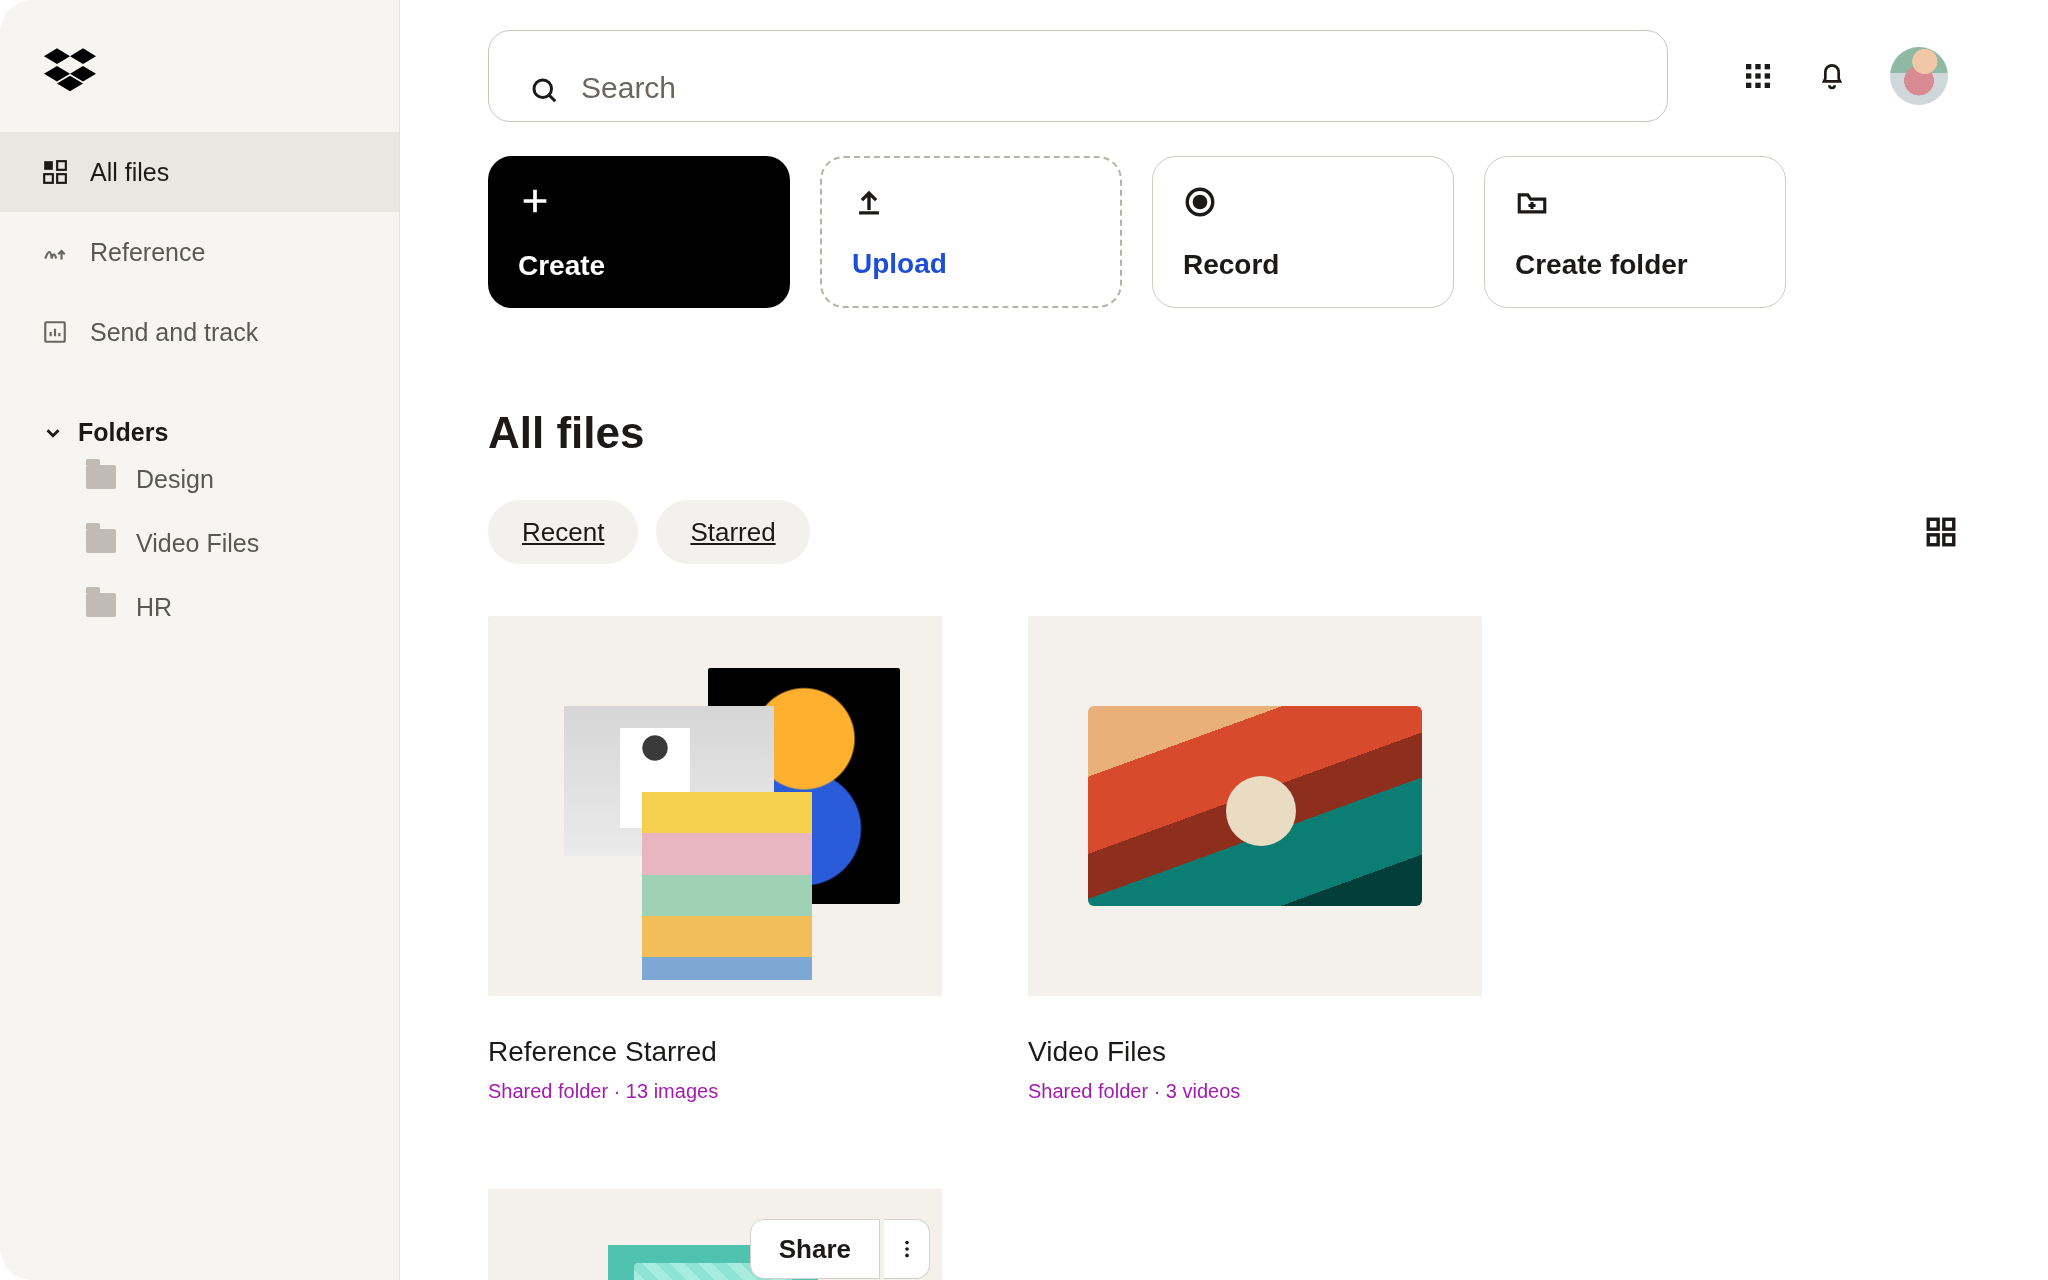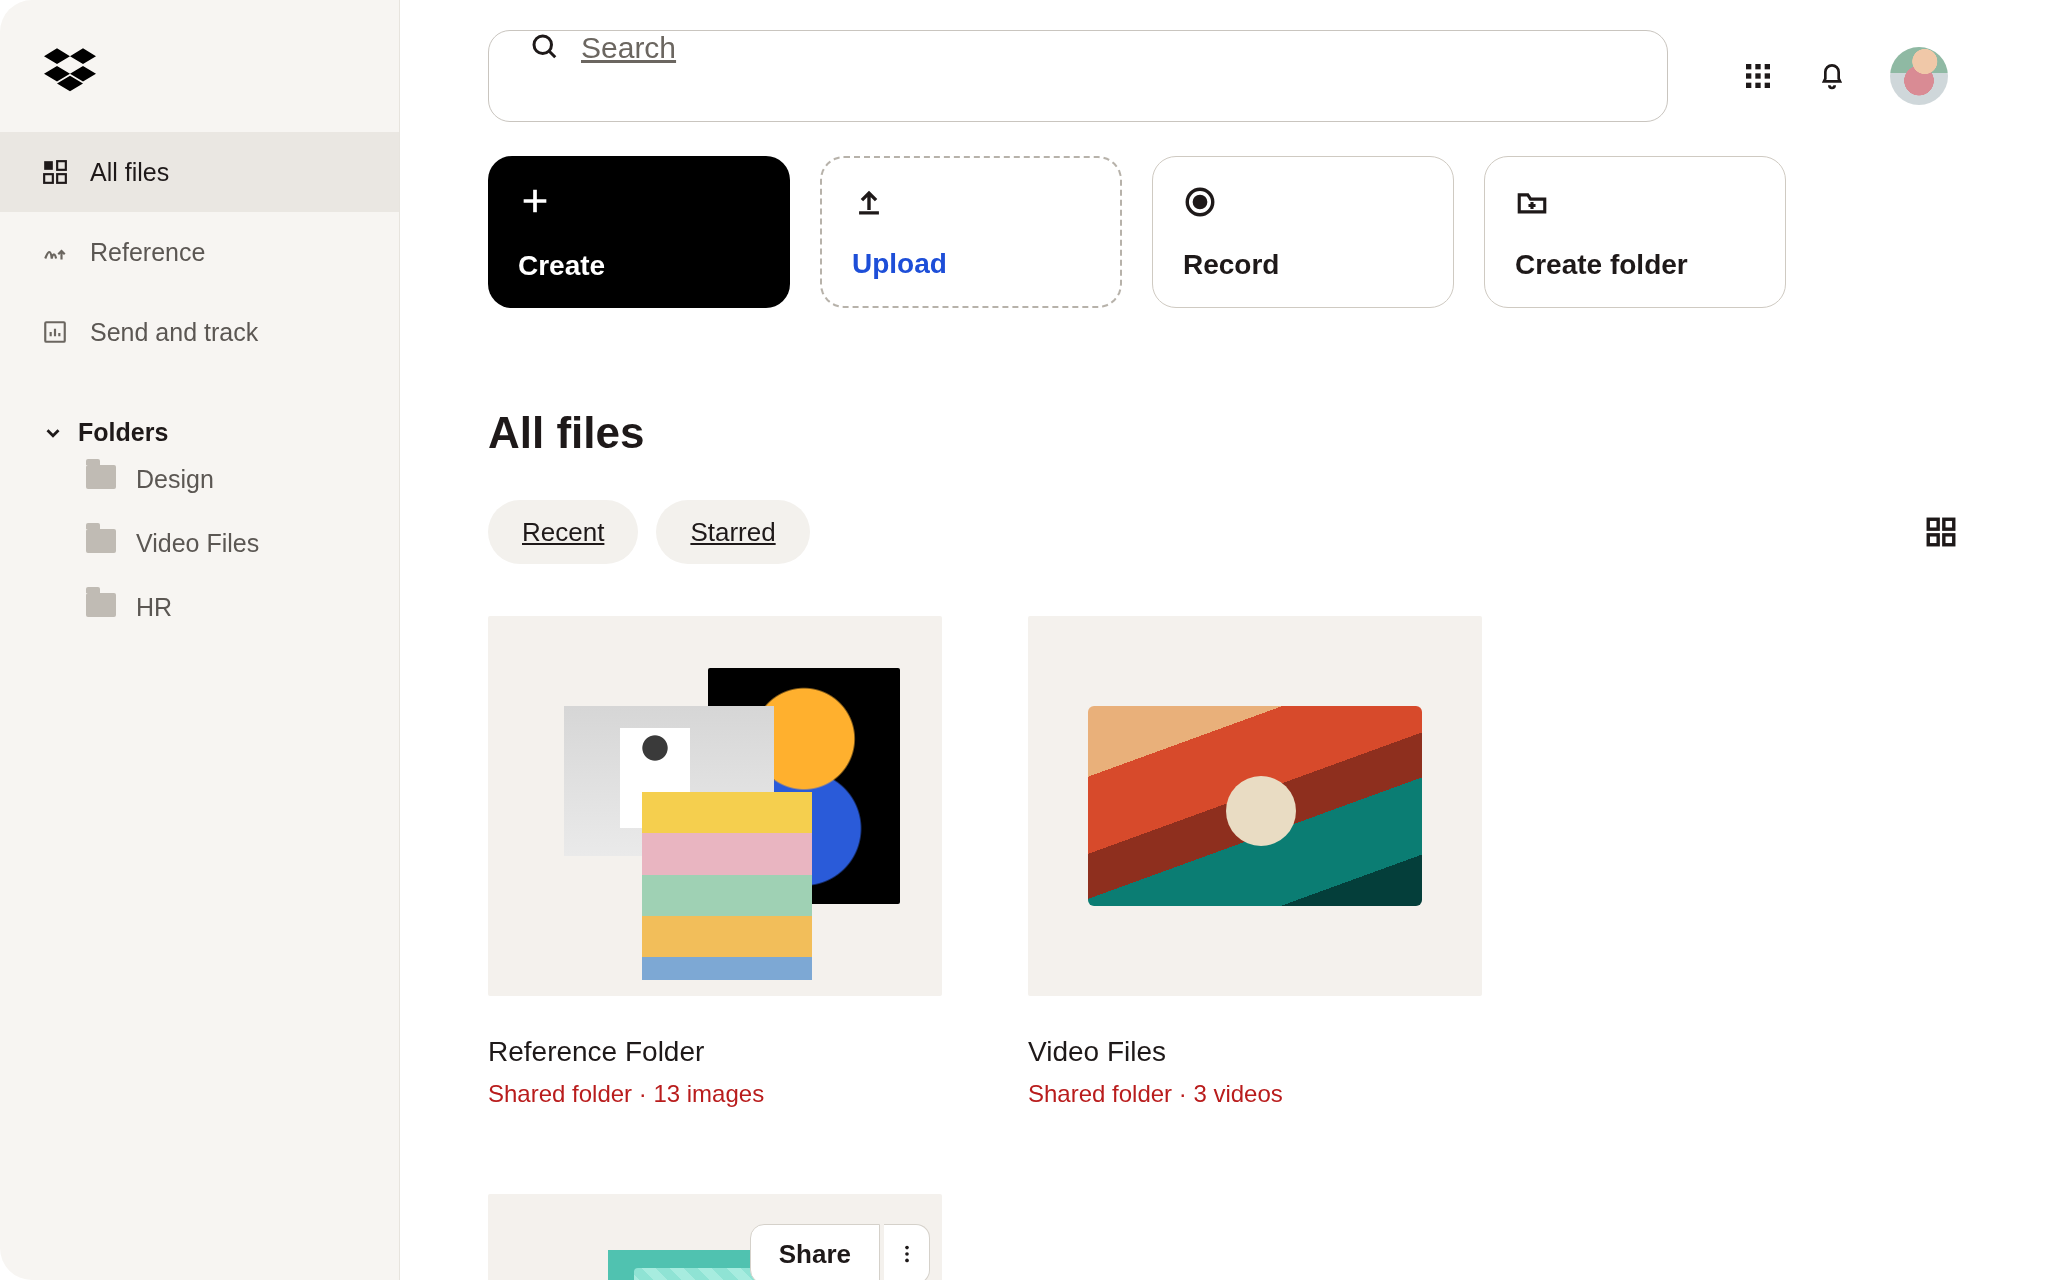--- a/index.html
+++ b/index.html
@@ -20,21 +20,21 @@
   .folders-hdr .chev { width:22px; height:22px; }
 
   .folder-item { display:flex; gap:20px; height:64px; padding:0 42px 0 86px; font-size:25px; color:#5b5753; cursor:pointer; }
   .folder-item .fld-ic { width:30px; height:24px; background:#c0bbb4; border-radius:2px; position:relative; }
   .folder-item .fld-ic::before { content:""; position:absolute; top:-6px; left:0; width:14px; height:6px; background:#c0bbb4; border-radius:2px 2px 0 0;}
 
   
   .main { flex:1; padding: 30px 90px 0 88px; display:flex; flex-direction:column; }
 
   .topbar { display:flex; align-items:center; gap:42px; margin-bottom:34px; }
-  .search { flex:0 0 1180px; height:92px; border:1.5px solid #c9c5bf; border-radius:22px; display:flex; align-items:flex-start; gap:22px; padding:0 40px; font-size:30px; color:#6b6660; background:#fff;text-decoration:underline;}
+  .search { flex:0 0 1180px; height:92px; border:1.5px solid #c9c5bf; border-radius:22px; display:flex; align-items:flex-end; gap:22px; padding:16px 40px; font-size:30px; color:#6b6660; background:#fff;}
   .search .srch-ic { width:30px; height:30px; }
   .search input { border:none; outline:none; font-size:30px; flex:1; background:transparent; color:#1e1919;}
   .search input::placeholder { color:#6b6660; }
 
   .top-right { margin-left:auto; display:flex; align-items:center; gap:42px; padding-right:10px;}
   .apps-ic, .bell-ic { width:32px; height:32px; cursor:pointer; }
   .avatar { width:58px; height:58px; border-radius:50%; background: radial-gradient(circle at 60% 25%, #f0c8a8 0 22%, transparent 23%), radial-gradient(circle at 50% 58%, #d98b94 0 33%, transparent 34%), linear-gradient(180deg,#8fb9a3 0 45%, #cfd7da 45% 100%); cursor:pointer; }
 
   .actions { display:flex; gap:30px; margin-bottom:100px;}
   .act { width:302px; height:152px; border-radius:24px; display:flex; flex-direction:column; justify-content:space-between; padding:28px 30px 26px 30px; font-size:28px; font-weight:600; cursor:pointer;}
@@ -46,21 +46,21 @@
   .page-title { font-size:44px; font-weight:600; margin-bottom:42px;}
 
   .filters-row { display:flex; align-items:center; gap:18px; margin-bottom:52px;text-decoration:underline;}
   .chip { height:64px; padding:0 34px; border-radius:32px; background:#f3f1ed; font-size:26px; display:flex; align-items:center; font-weight:500; cursor:pointer;}
   .view-toggle { margin-left:auto; width:34px; height:34px; cursor:pointer; }
 
   .grid { display:flex; gap:86px; flex-wrap:wrap; }
   .card { width:454px; }
   .thumb { width:454px; height:380px; background:#f4f1ed; border-radius:2px; position:relative; overflow:hidden;}
   .card-title { font-size:28px; margin:40px 0 12px 0; font-weight:500;}
-  .card-sub { font-size:24px; color:#b91c1c;}
+  .card-sub { font-size:20px; color:#a21caf;}
 
   
   .t1-a { position:absolute; top:52px; left:220px; width:192px; height:236px; background:radial-gradient(circle at 50% 30%, #ffb02e 0 26%, transparent 27%), radial-gradient(circle at 50% 68%, #2a5bd9 0 30%, transparent 31%), #000; border-radius:2px;}
   .t1-b { position:absolute; top:90px; left:76px; width:210px; height:150px; background:linear-gradient(180deg,#d6d6d6,#eaeaea);}
   .t1-b::after{content:"";position:absolute;left:56px;top:22px;width:70px;height:100px;background:radial-gradient(circle at 50% 20%, #3a3a3a 0 14%, transparent 15%), linear-gradient(#fff,#fff);}        
   .t1-c { position:absolute; top:176px; left:154px; width:170px; height:188px; background:linear-gradient(180deg,#f5cf4e 0 22%, #e9b5c1 22% 44%, #9fd1b4 44% 66%, #f2be5a 66% 88%, #7da8d4 88% 100%);}        
 
   .t2 { position:absolute; top:90px; left:60px; right:60px; bottom:90px; border-radius:6px; background:linear-gradient(160deg,#e9b07a 0 22%, #d74a2b 22% 46%, #8e2f1e 46% 60%, #0b7d73 60% 84%, #043e3a 84% 100%);}        
   .t2::after{content:"";position:absolute;left:138px;top:70px;width:70px;height:70px;border-radius:50%;background:#e9dcc3;}
 
@@ -227,21 +227,21 @@
     </div>
 
     <div class="grid">
 
       <div class="card">
         <div class="thumb">
           <div class="t1-a"></div>
             <div class="t1-b"></div>
             <div class="t1-c"></div>
         </div>
-        <div class="card-title">Reference Folder</div>
+        <div class="card-title">Reference Starred</div>
         <div class="card-sub">Shared folder · 13 images</div>
       </div>
 
       <div class="card">
         <div class="thumb">
           <div class="t2"></div>
         </div>
         <div class="card-title">Video Files</div>
         <div class="card-sub">Shared folder · 3 videos</div>
       </div>

